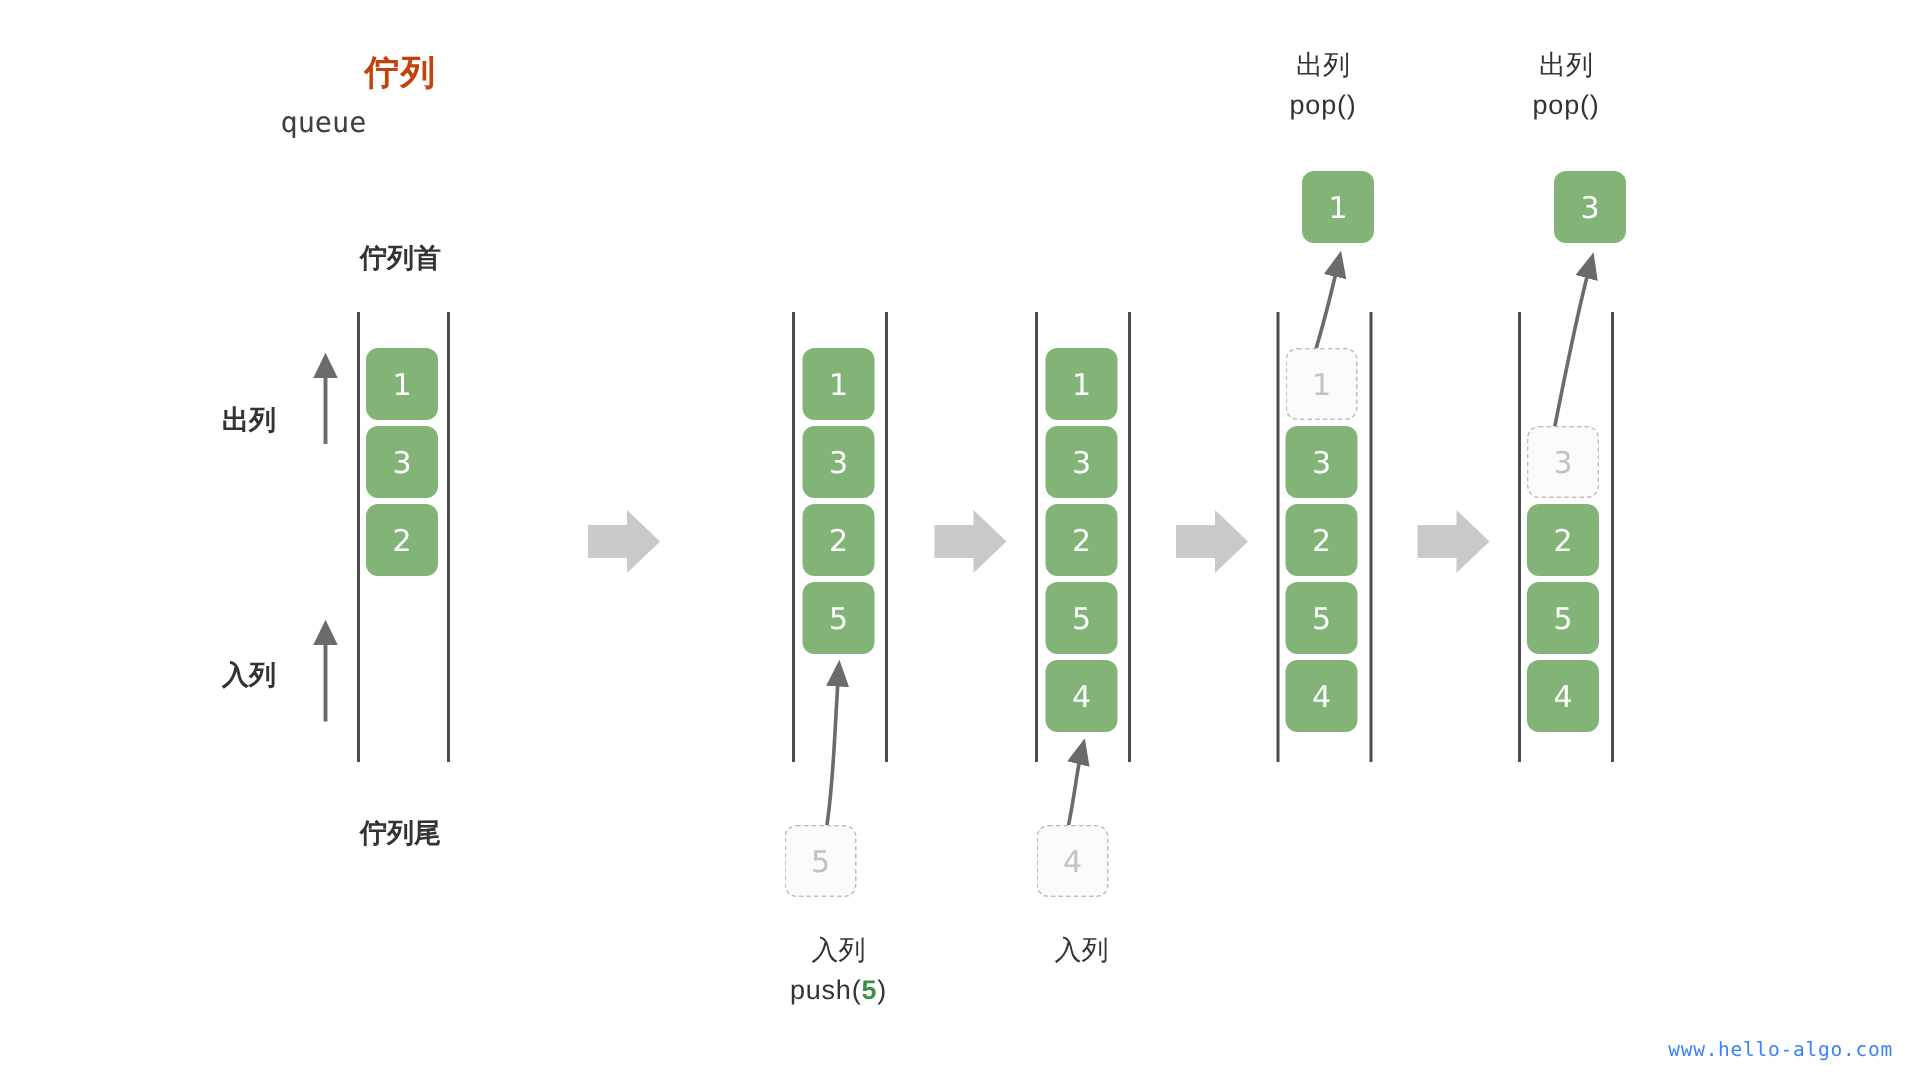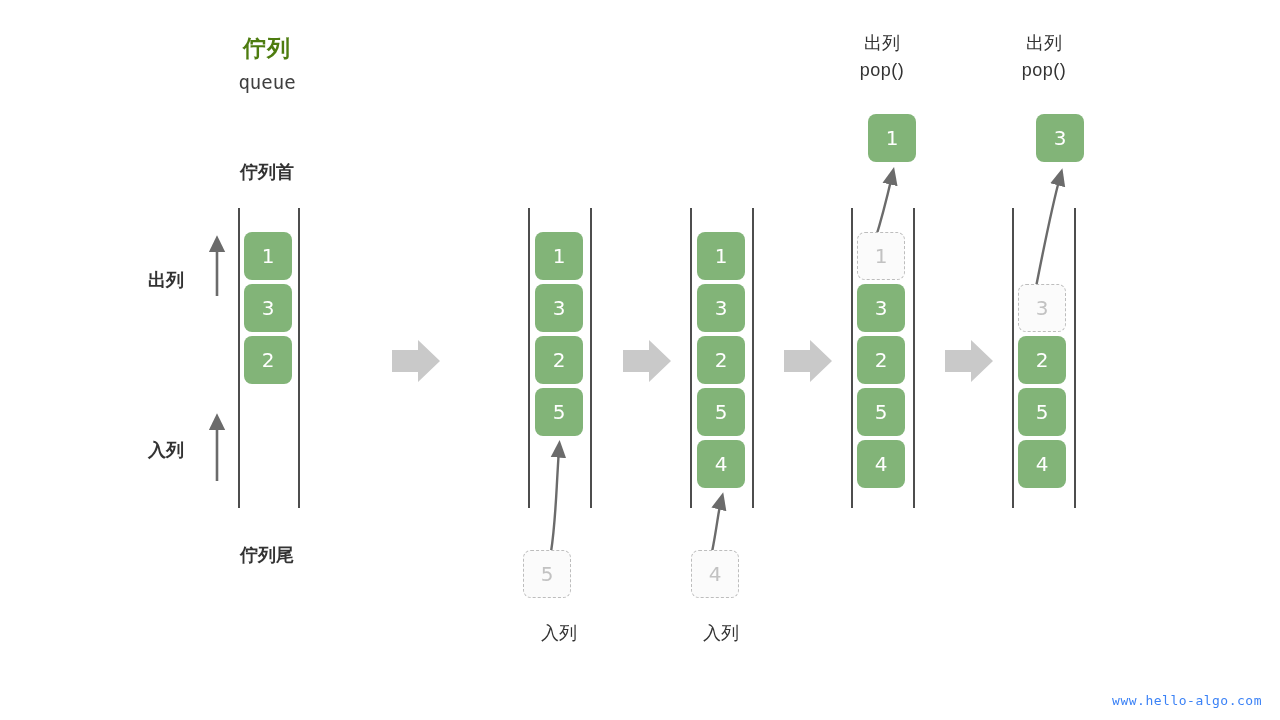--- a/index.html
+++ b/index.html
@@ -21,26 +21,25 @@
     width: 1280px;
     height: 720px;
   }
 
   
   .title-cn {
     position: absolute;
     text-align: center;
     font-size: 23px;
     font-weight: bold;
-    color: #4d7c0f;
+    color: #c2410c;
     letter-spacing: 1px;
   }
   .title-en {
     position: absolute;
-    text-align: center;
     font-size: 19px;
     color: #3f3f3f;
     font-family: "DejaVu Sans Mono", "Liberation Mono", monospace;
   }
 
   
   .rail {
     position: absolute;
     width: 1.6px;
     background: #4d4d4d;
@@ -197,20 +196,21 @@
 
   <div class="cell" style="left:535px; top:232px;">1</div>
   <div class="cell" style="left:535px; top:284px;">3</div>
   <div class="cell" style="left:535px; top:336px;">2</div>
   <div class="cell" style="left:535px; top:388px;">5</div>
 
   <div class="cell ghost" style="left:523px; top:550px;">5</div>
 
   <div class="op-caption" style="left:479px; top:620px; width:160px;">
     <span class="cn">入列</span>
+    <span class="code"><span>push(</span><span class="num">5</span><span>)</span></span>
   </div>
 
   <div class="rail" style="left:690px; top:208px; height:300px;"></div>
   <div class="rail" style="left:752px; top:208px; height:300px;"></div>
 
   <div class="cell" style="left:697px; top:232px;">1</div>
   <div class="cell" style="left:697px; top:284px;">3</div>
   <div class="cell" style="left:697px; top:336px;">2</div>
   <div class="cell" style="left:697px; top:388px;">5</div>
   <div class="cell" style="left:697px; top:440px;">4</div>

